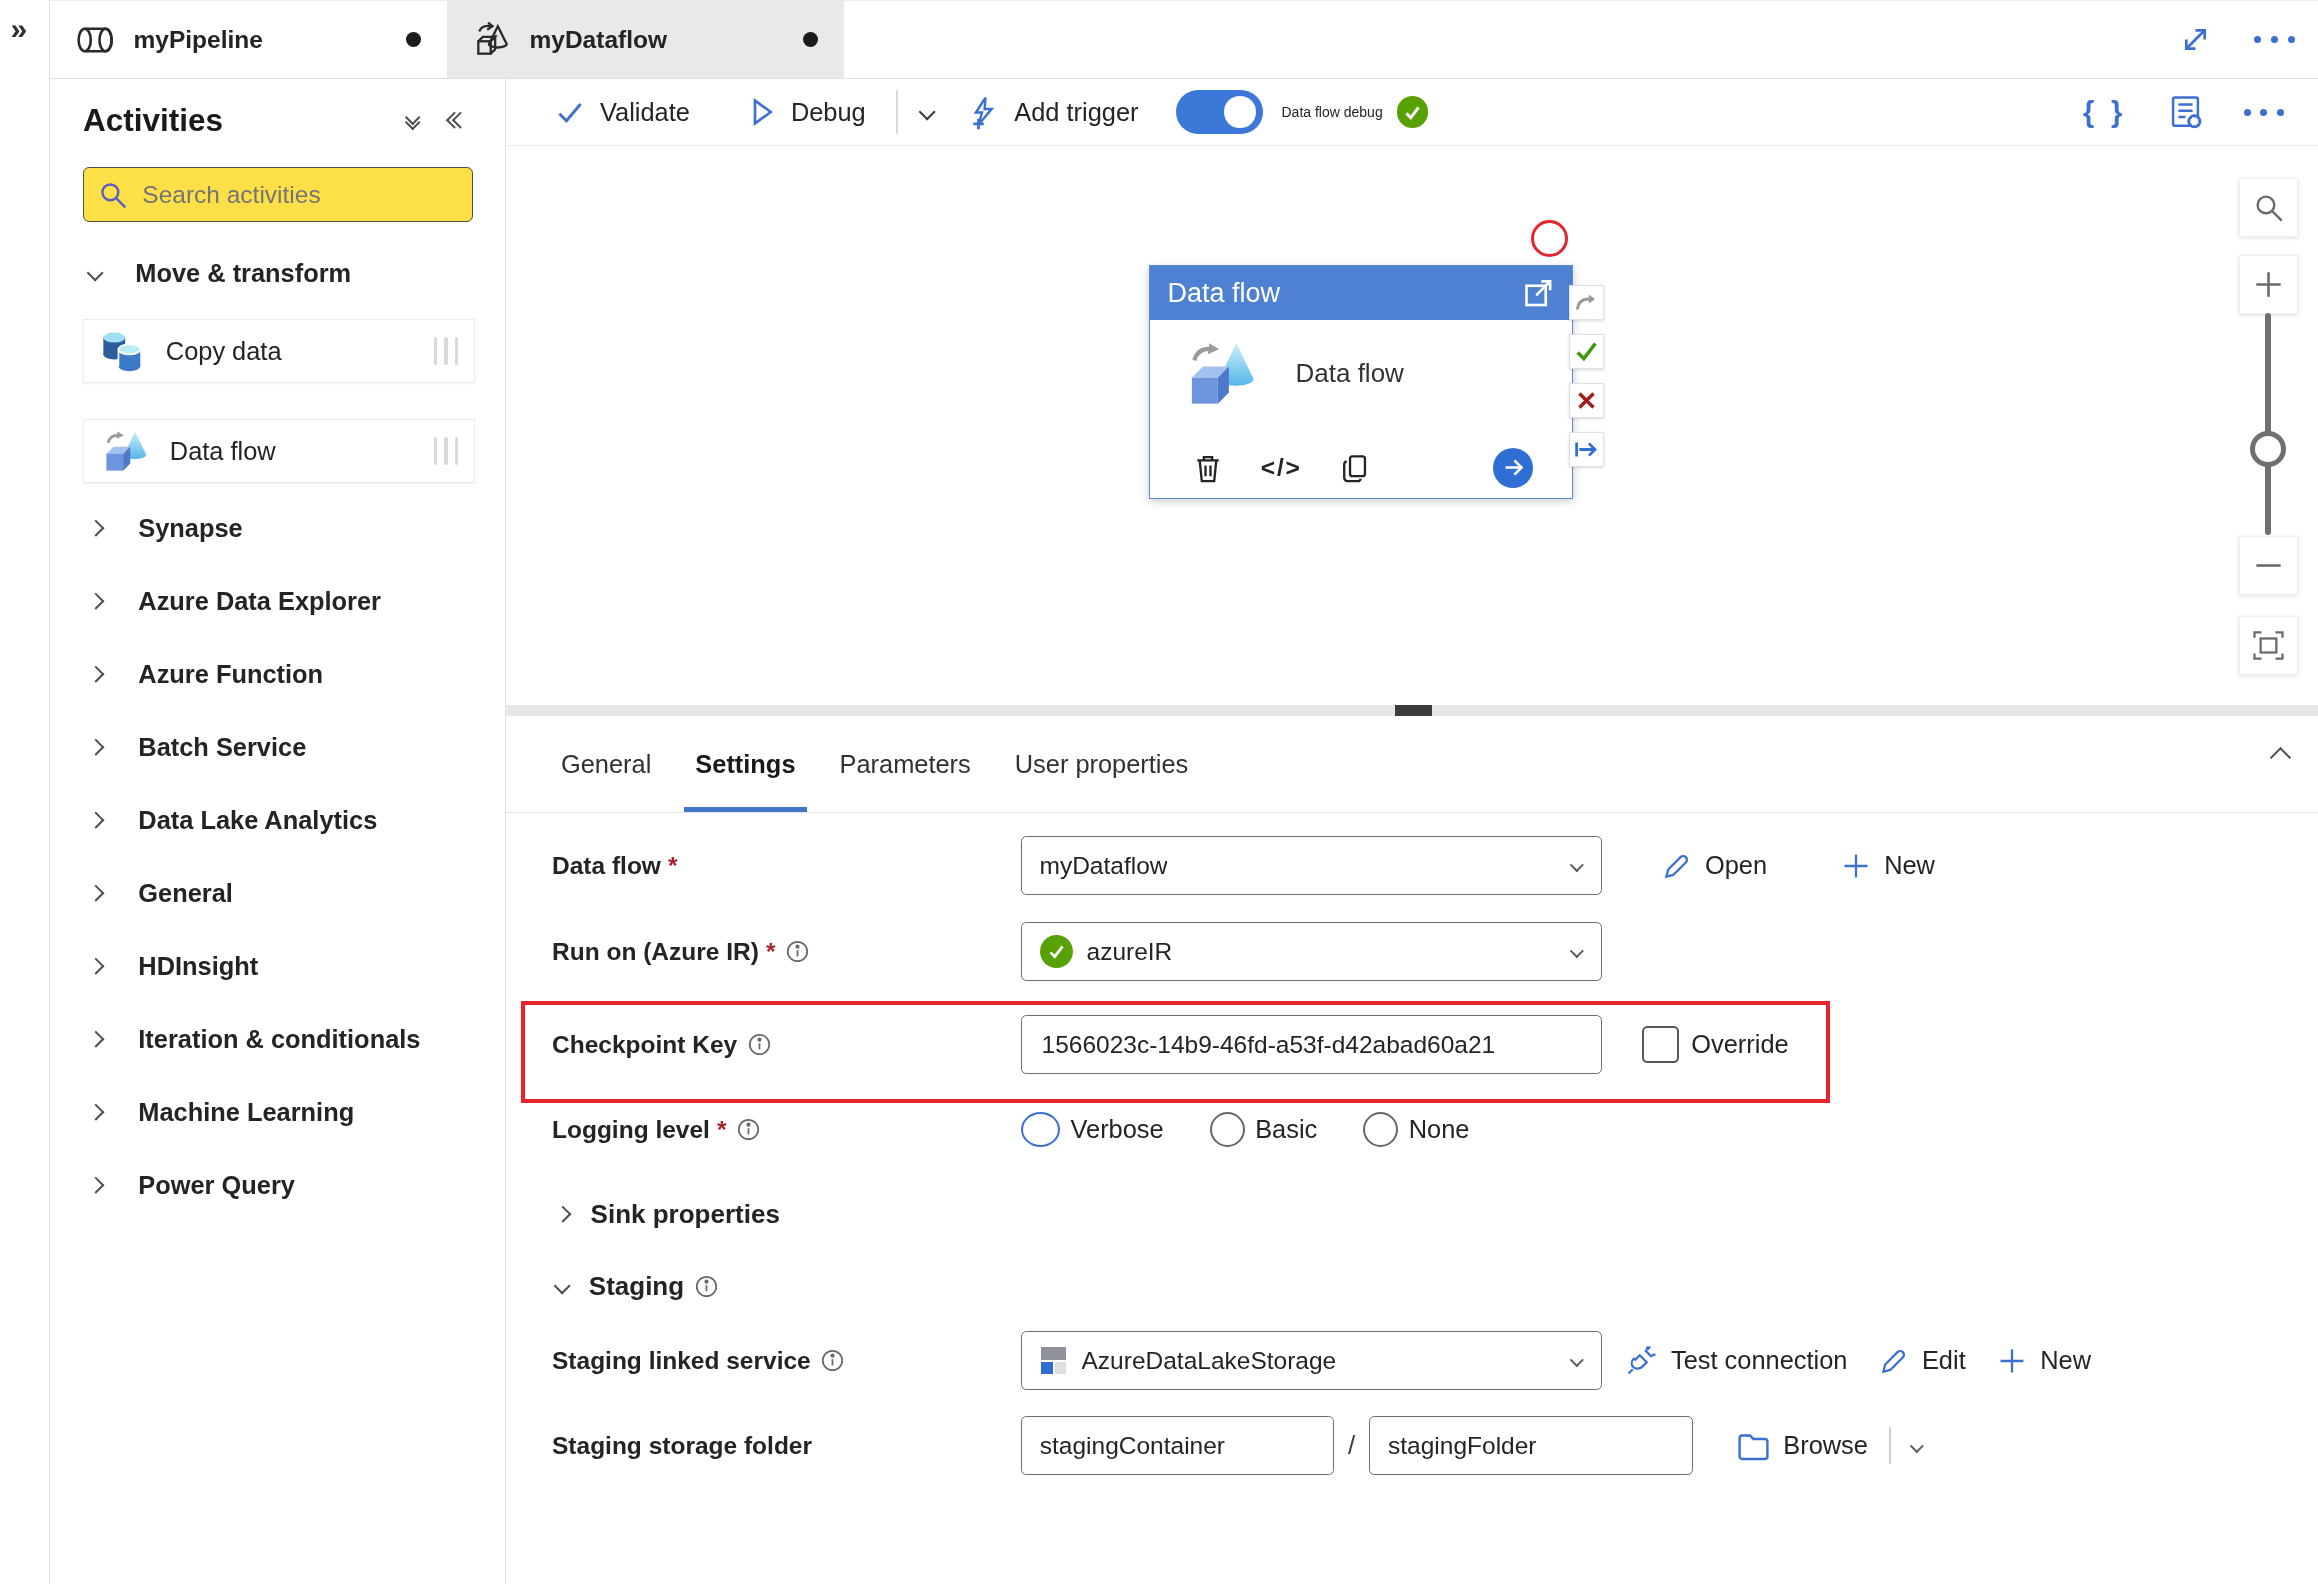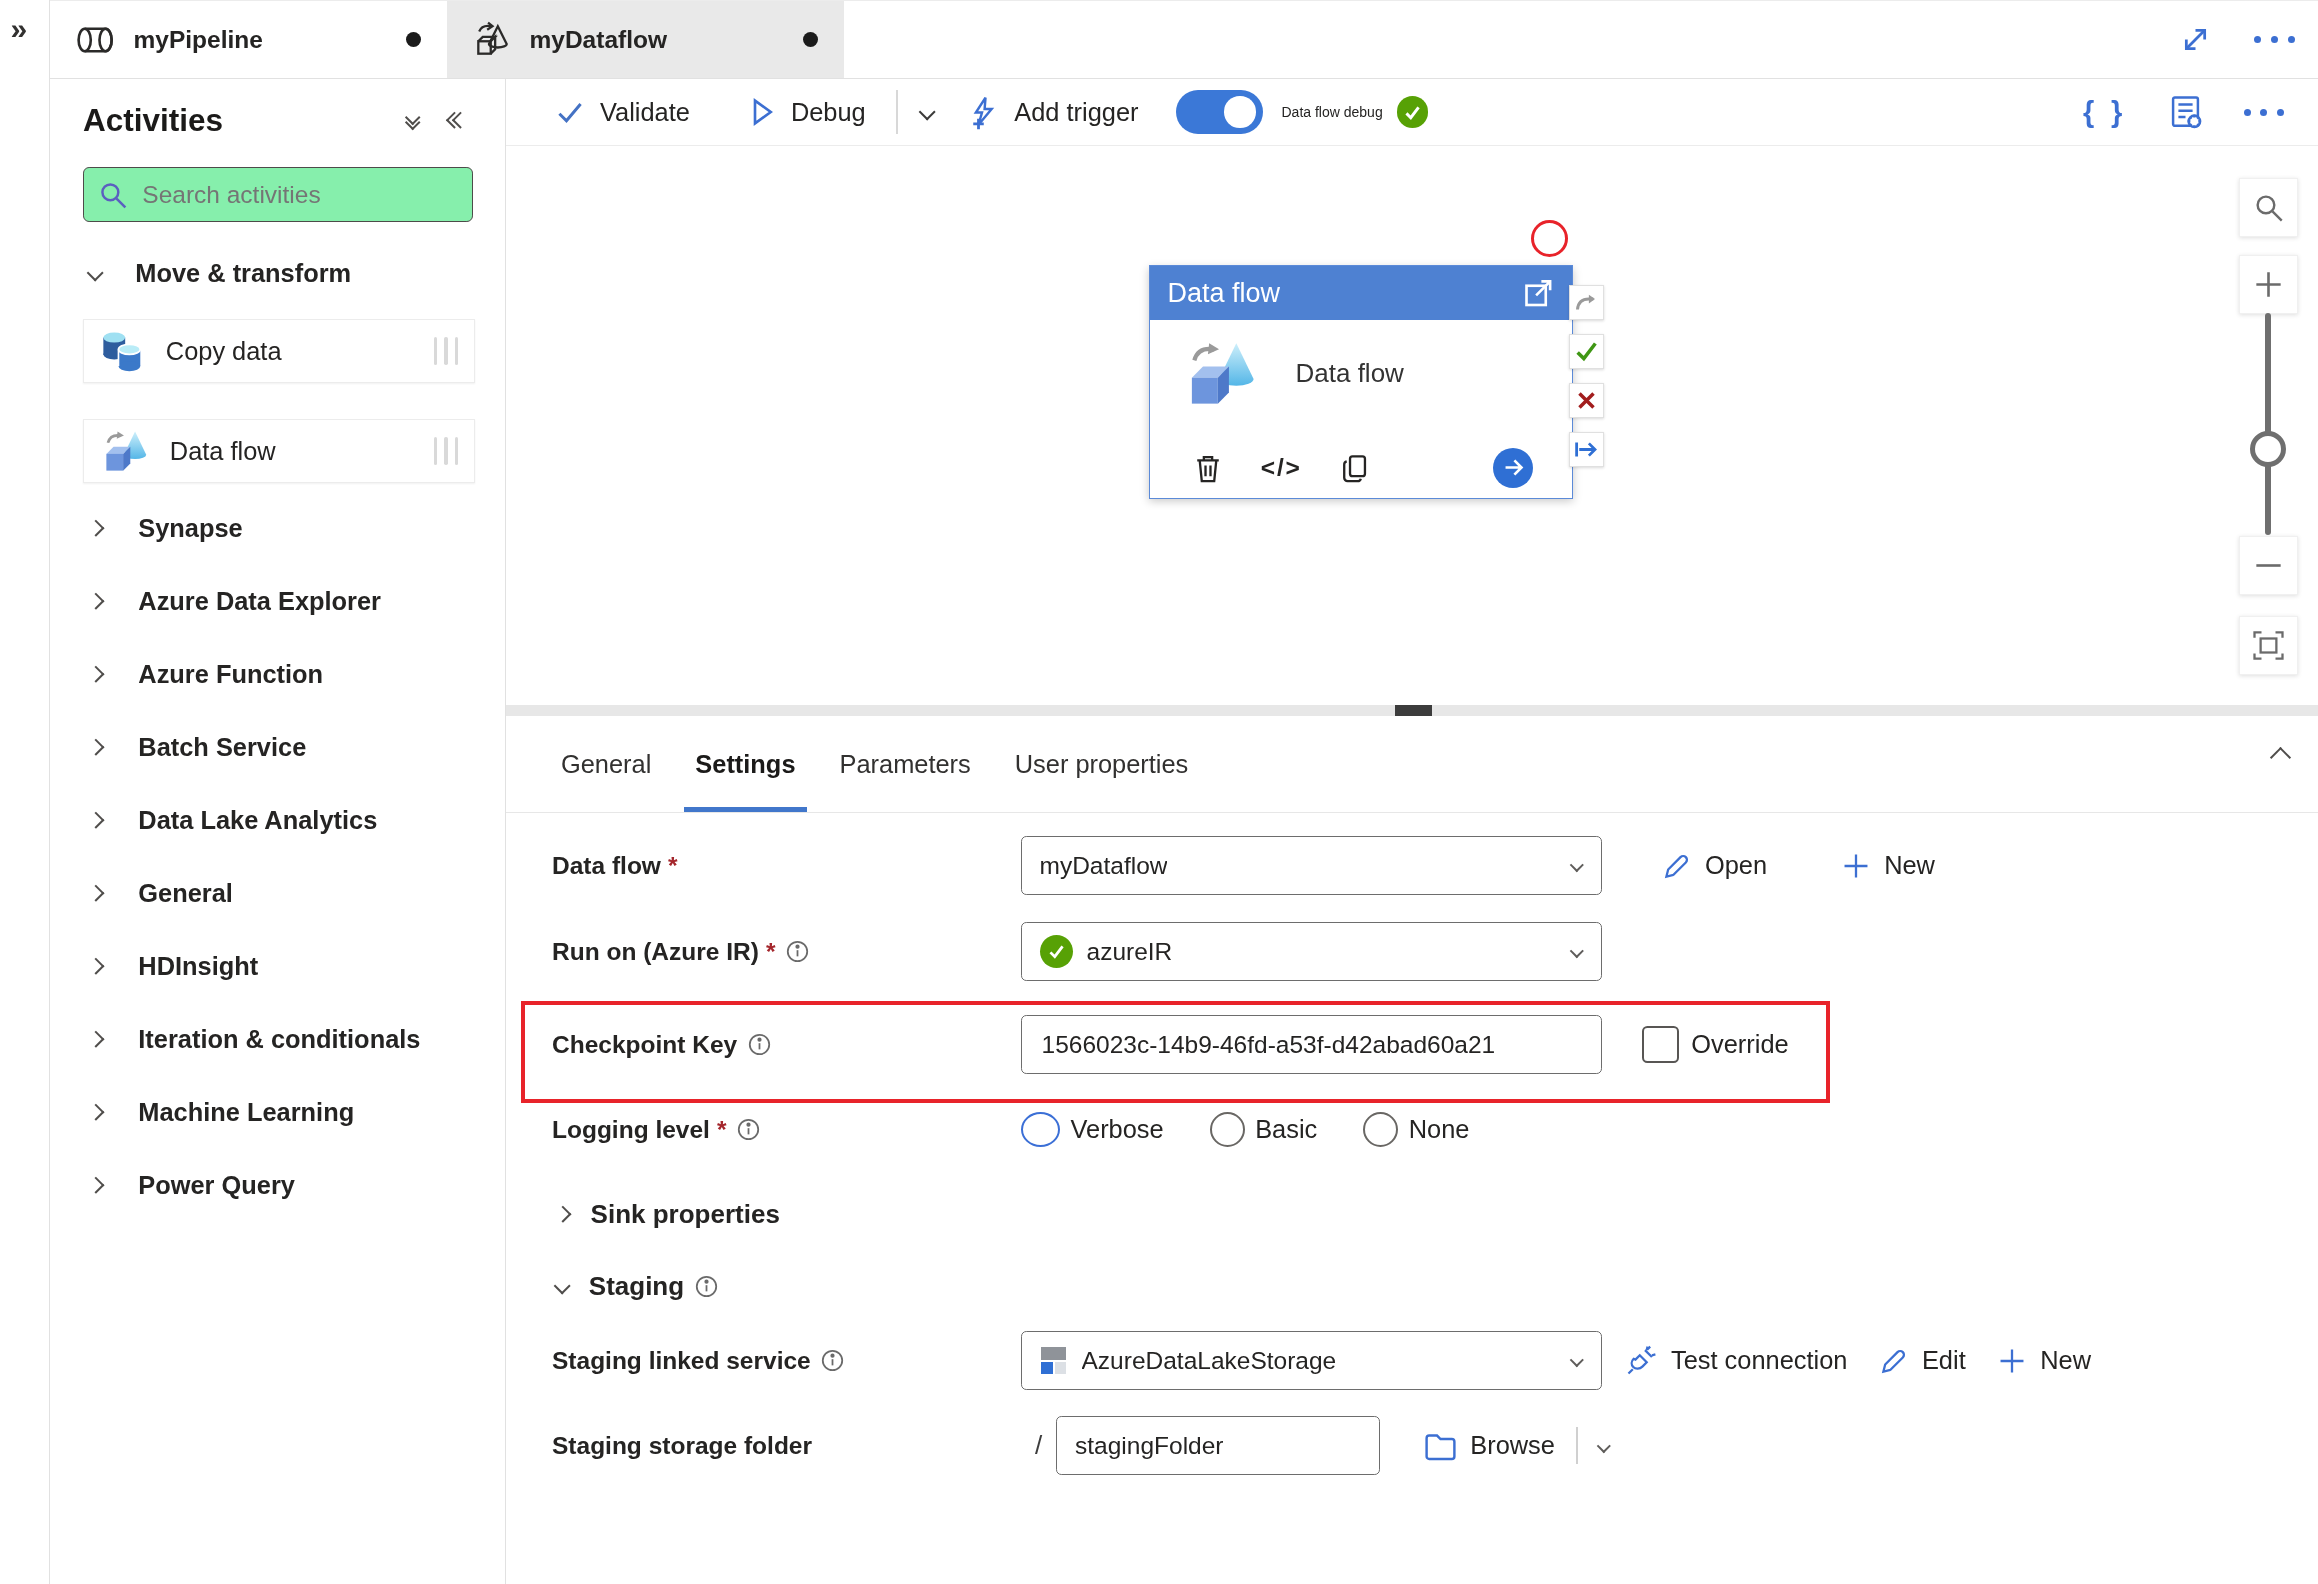--- a/index.html
+++ b/index.html
@@ -25,21 +25,21 @@
   
   .sidebar{left:50px;top:79px;width:456px;height:1505px;border-right:0.9px solid #e1e1e1;background:#fff;}
   .sb-head{left:33px;top:23px;width:394px;display:flex;align-items:center;}
   .sb-title{font-size:31.5px;font-weight:700;color:#1b1a19;}
   .sb-head-icons{margin-left:auto;display:flex;align-items:center;gap:30px;padding-right:10.5px;}
   .dchev{display:flex;flex-direction:column;line-height:0;}
   .dchev .cv{width:11.4px;height:11.4px;border-width:0 2.6px 2.6px 0;}
   .dchev .cv+.cv{margin-top:-6.1px;}
   .dchevl{display:flex;line-height:0;}
   .dchevl .cv+.cv{margin-left:-6.1px;}
-  .search{left:33px;top:88px;width:390px;height:55px;border:1.8px solid #4d4b49;border-radius:6.1px;display:flex;align-items:center;padding:0 14px;background:#86efac;}
+  .search{left:33px;top:88px;width:390px;height:55px;border:1.8px solid #4d4b49;border-radius:6.1px;display:flex;align-items:center;padding:0 14px;background:#fde047;}
   .search-ph{border:none;outline:none;font-size:24.5px;color:#6e6e6e;margin-left:12.3px;width:298px;font-family:inherit;background:transparent;}
   .section{left:39px;top:180px;display:flex;align-items:center;gap:34px;}
   .section-label{font-size:25.4px;font-weight:700;color:#252423;}
   .card{left:33px;width:392px;height:64px;border:0.9px solid #ececec;box-shadow:0 0.9px 1.8px rgba(0,0,0,.06);background:#fff;display:flex;align-items:center;padding:0 15.8px;cursor:grab;}
   .card-label{font-size:25.4px;color:#252423;margin-left:19px;}
   .drag-bars{margin-left:auto;display:flex;gap:7px;}
   .drag-bars span{width:3.5px;height:28px;background:#d9d9d9;border-radius:1.8px;}
   .cats{left:0;top:413px;width:456px;}
   .cat{height:73px;display:flex;align-items:center;gap:36px;padding-left:40px;cursor:pointer;}
   .cat-label{font-size:25.4px;font-weight:700;color:#252423;}
@@ -603,20 +603,23 @@
             <path d="M17 4 v26 M4 17 h26"></path>
           </svg>
         <span>New</span>
       </div>
     </div>
 
     <div class="frow" style="top:699px;">
       <span class="flabel">
         <span>Staging storage folder</span>
       </span>
+      <div class="smallbox" style="width:313px;">
+        <input class="ti" readonly="" value="stagingContainer" style="">
+      </div>
       <span class="slash">/</span>
       <div class="smallbox" style="width:324px;">
         <input class="ti" readonly="" value="stagingFolder" style="">
       </div>
       <div class="linkbtn" style="margin-left:44px;">
         <svg width="33" height="30" viewBox="0 0 38 34" fill="none" stroke="#3c6fd2" stroke-width="2.8">
           <path d="M3 8 a3 3 0 0 1 3 -3 h9 l4 4 h13 a3 3 0 0 1 3 3 v17 a3 3 0 0 1 -3 3 H6 a3 3 0 0 1 -3 -3 z"></path>
         </svg>
         <span>Browse</span>
       </div>

